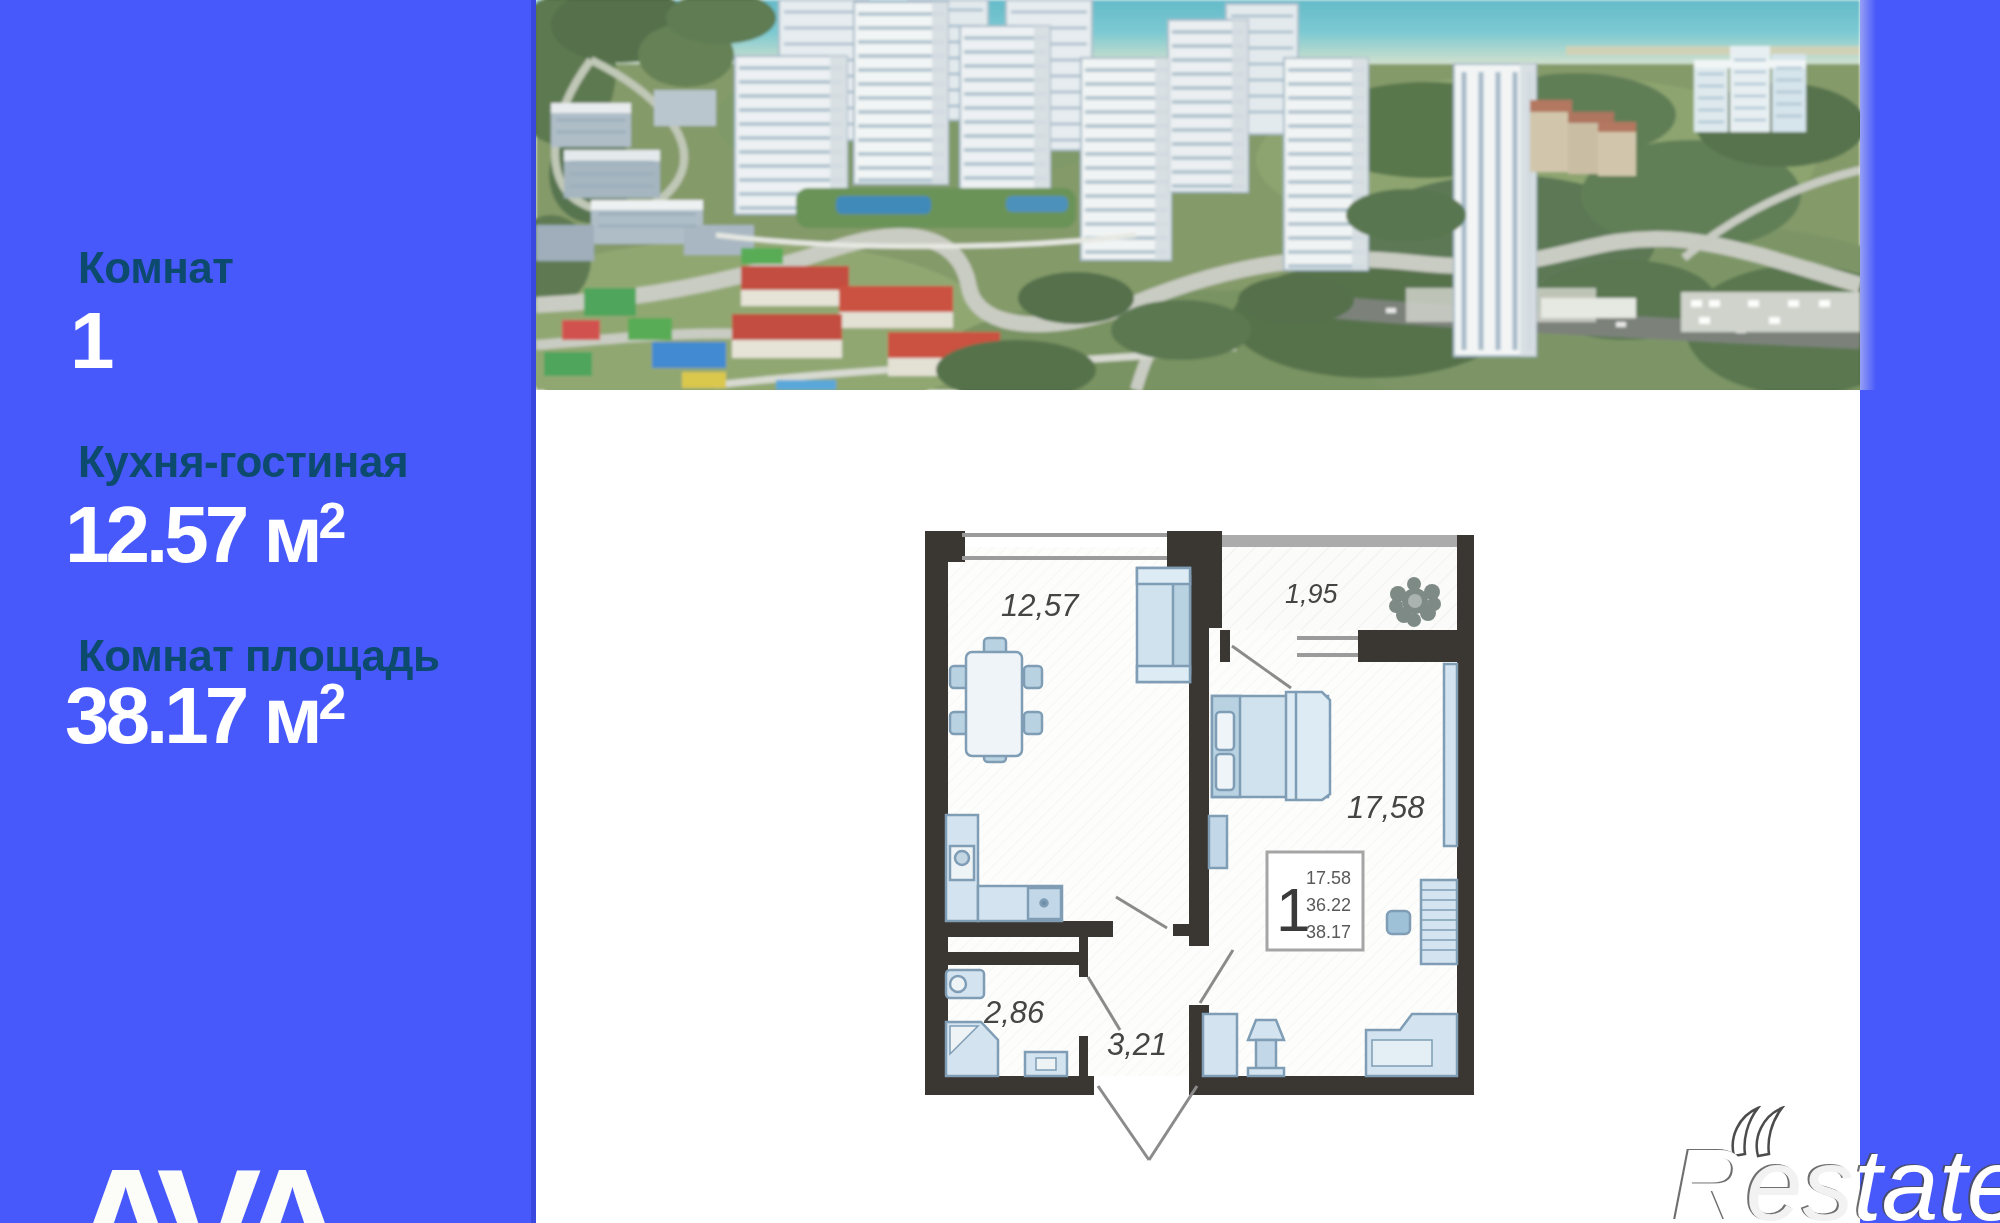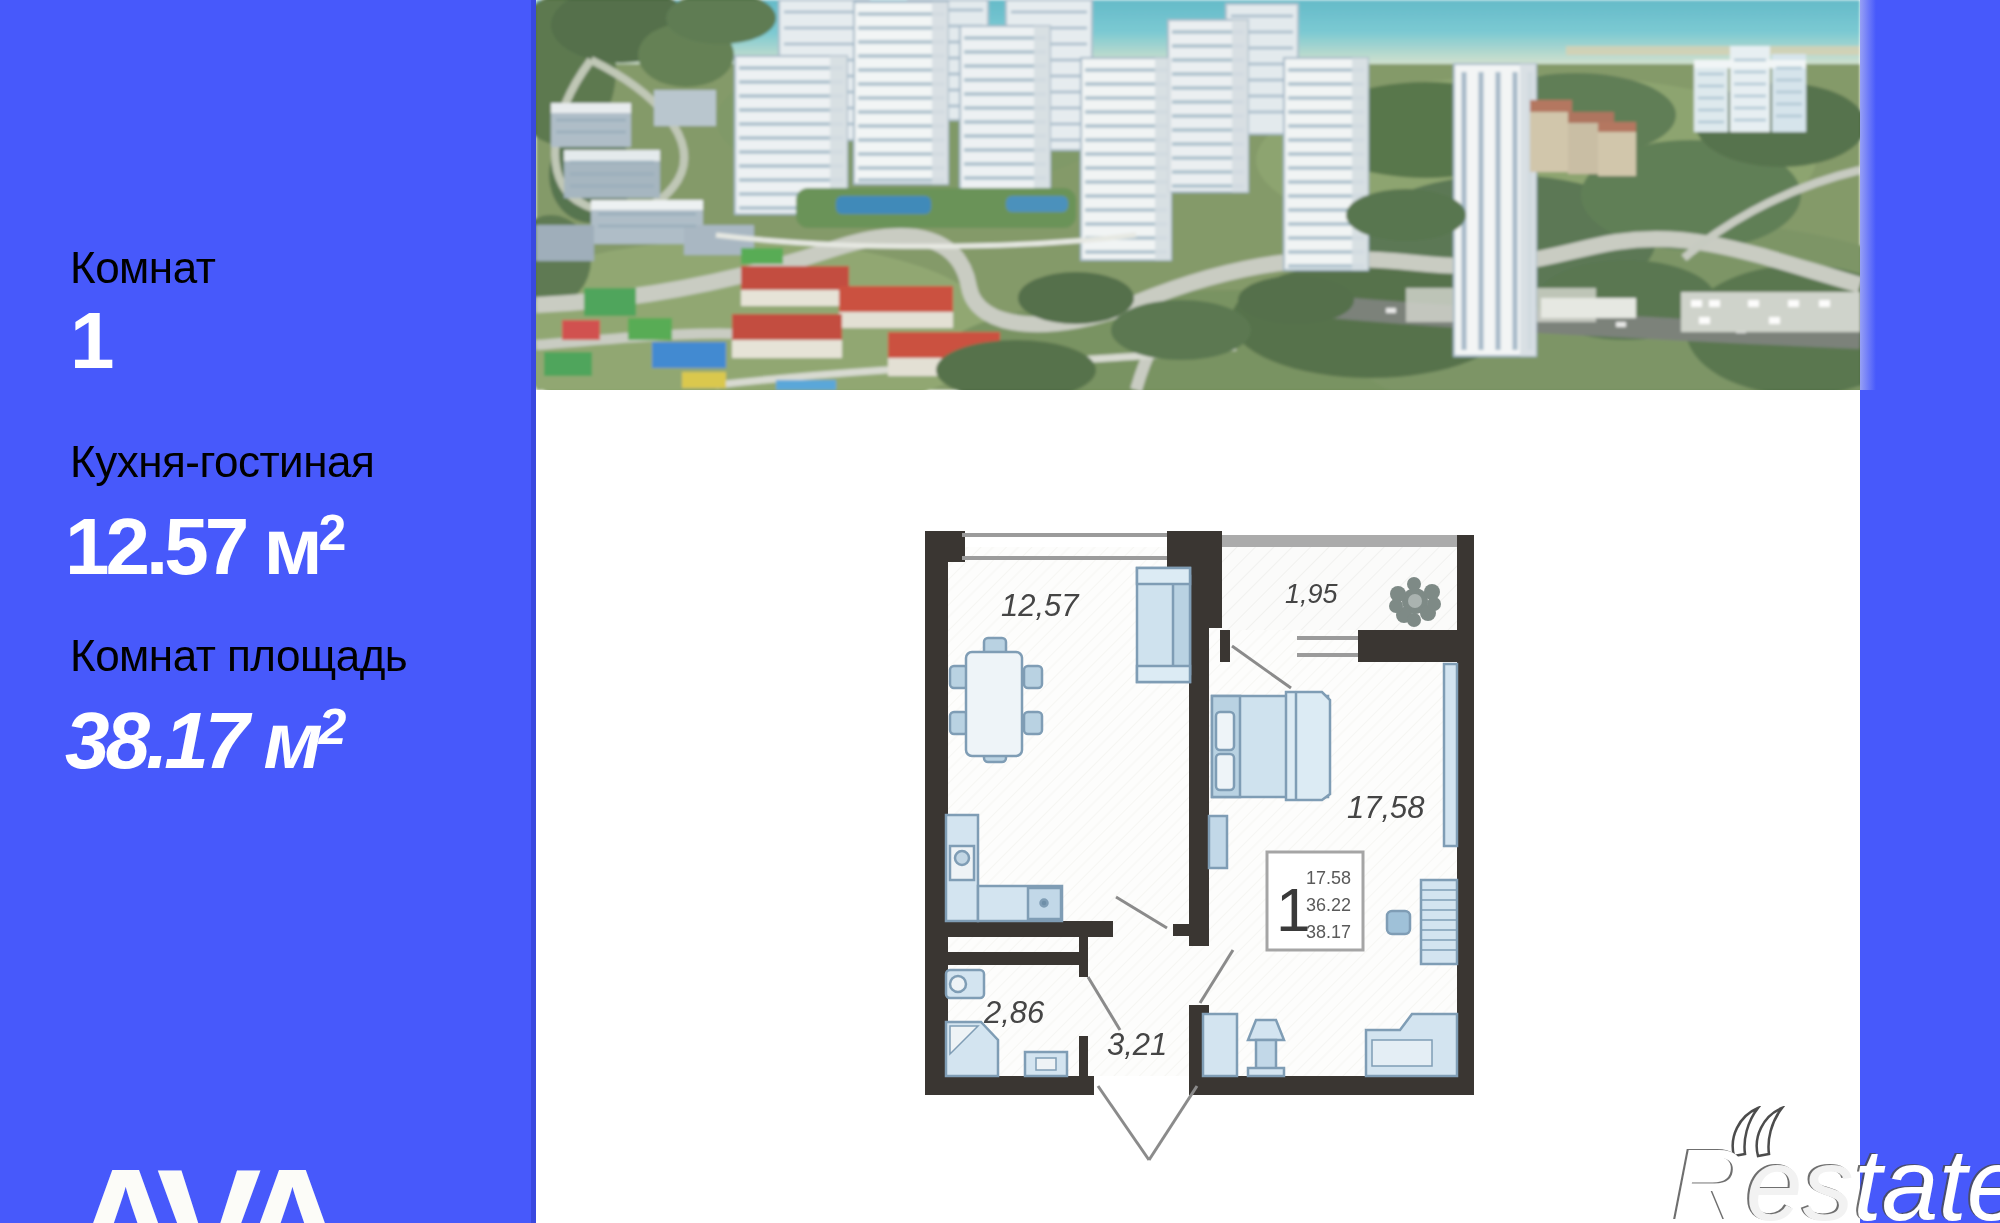--- a/index.html
+++ b/index.html
@@ -1,39 +1,39 @@
 <!DOCTYPE html>
 <html><head>
 <meta charset="utf-8">
 <style>
 html,body{margin:0;padding:0;width:2000px;height:1223px;overflow:hidden;background:#ffffff;font-family:"Liberation Sans",sans-serif;}
 .abs{position:absolute;}
 #sidebar{left:0;top:0;width:536px;height:1223px;background:#4759fb;}
 #sidebar::after{content:"";position:absolute;right:0;top:0;width:5px;height:1223px;background:#3949e0;}
 #rightstrip{left:1860px;top:0;width:140px;height:1223px;background:#4759fb;}
 #rightstrip::before{content:"";position:absolute;left:0;top:0;width:16px;height:390px;background:linear-gradient(90deg,#97a0f5,#4759fb);}
-.lbl{position:absolute;left:70px;color:#000000;font-size:44px;letter-spacing:-0.5px;line-height:1;}
+.lbl{position:absolute;left:78px;color:#0c4a6e;font-size:44px;letter-spacing:-0.5px;line-height:1;font-weight:bold;}
 .val{position:absolute;left:65px;color:#ffffff;font-size:80px;font-weight:bold;line-height:1;letter-spacing:-4px;}
 .val sup{font-size:50px;vertical-align:baseline;position:relative;top:-24px;}
 #ava{position:absolute;left:69px;top:1146px;color:#fcfcf8;font-size:157px;font-weight:bold;letter-spacing:-14px;line-height:1;}
 #wm{position:absolute;left:1672px;top:1134px;width:400px;color:#fff;font-size:102px;font-style:italic;line-height:1;
     text-shadow:-2px -1px 0 rgba(75,75,75,0.8);}
 #wm .lt{color:#f2f2f2;}
 </style>
 </head>
 <body>
 <div id="sidebar" class="abs"></div>
 <div id="rightstrip" class="abs"></div>
 
 <div class="lbl" style="top:246px;">Комнат</div>
 <div class="val" style="top:301px;left:70px;">1</div>
 <div class="lbl" style="top:440px;">Кухня-гостиная</div>
-<div class="val" style="top:495px;margin-top:12px;">12.57 м<sup>2</sup></div>
+<div class="val" style="top:495px;">12.57 м<sup>2</sup></div>
 <div class="lbl" style="top:634px;">Комнат площадь</div>
-<div class="val" style="top:701px;font-style:italic;">38.17 м<sup>2</sup></div>
+<div class="val" style="top:676px;">38.17 м<sup>2</sup></div>
 <div id="ava">AVA</div>
 
 <svg id="photo" class="abs" style="left:536px;top:0;" width="1324" height="390" viewBox="0 0 1324 390">
 <defs>
 <linearGradient id="sea" x1="0" y1="0" x2="0" y2="1">
  <stop offset="0" stop-color="#55b5c6"></stop>
         <stop offset="0.5" stop-color="#6fc6d1"></stop>
         <stop offset="0.8" stop-color="#a8d5cc"></stop>
         <stop offset="1" stop-color="#cfe0cd"></stop>
 </linearGradient>

